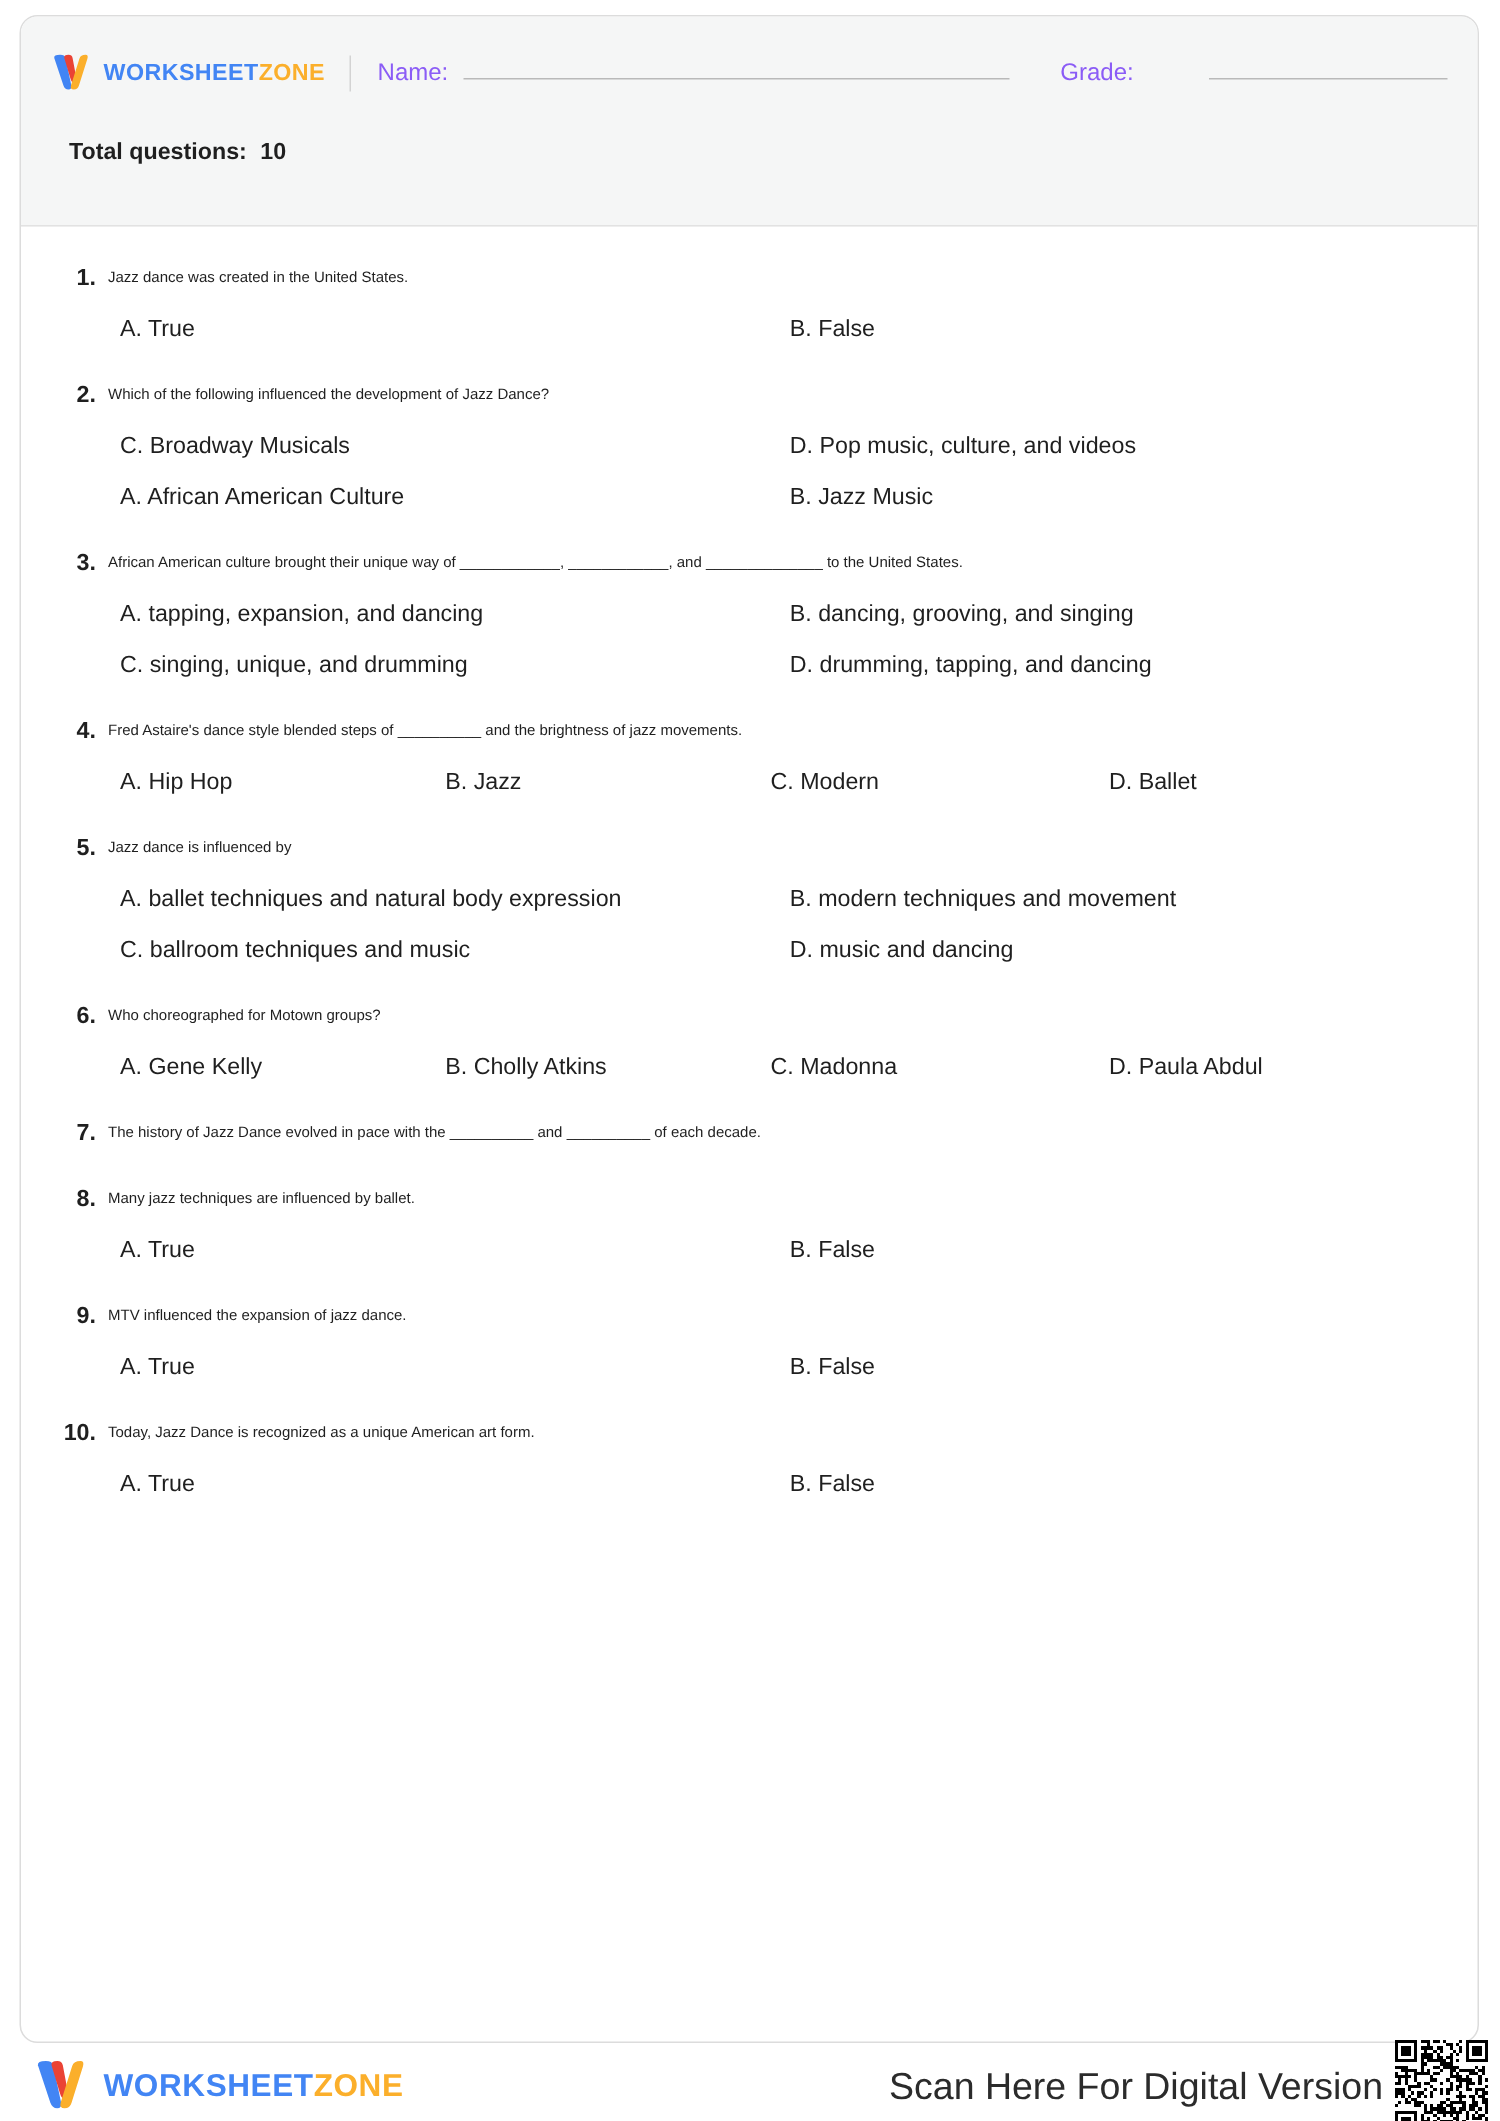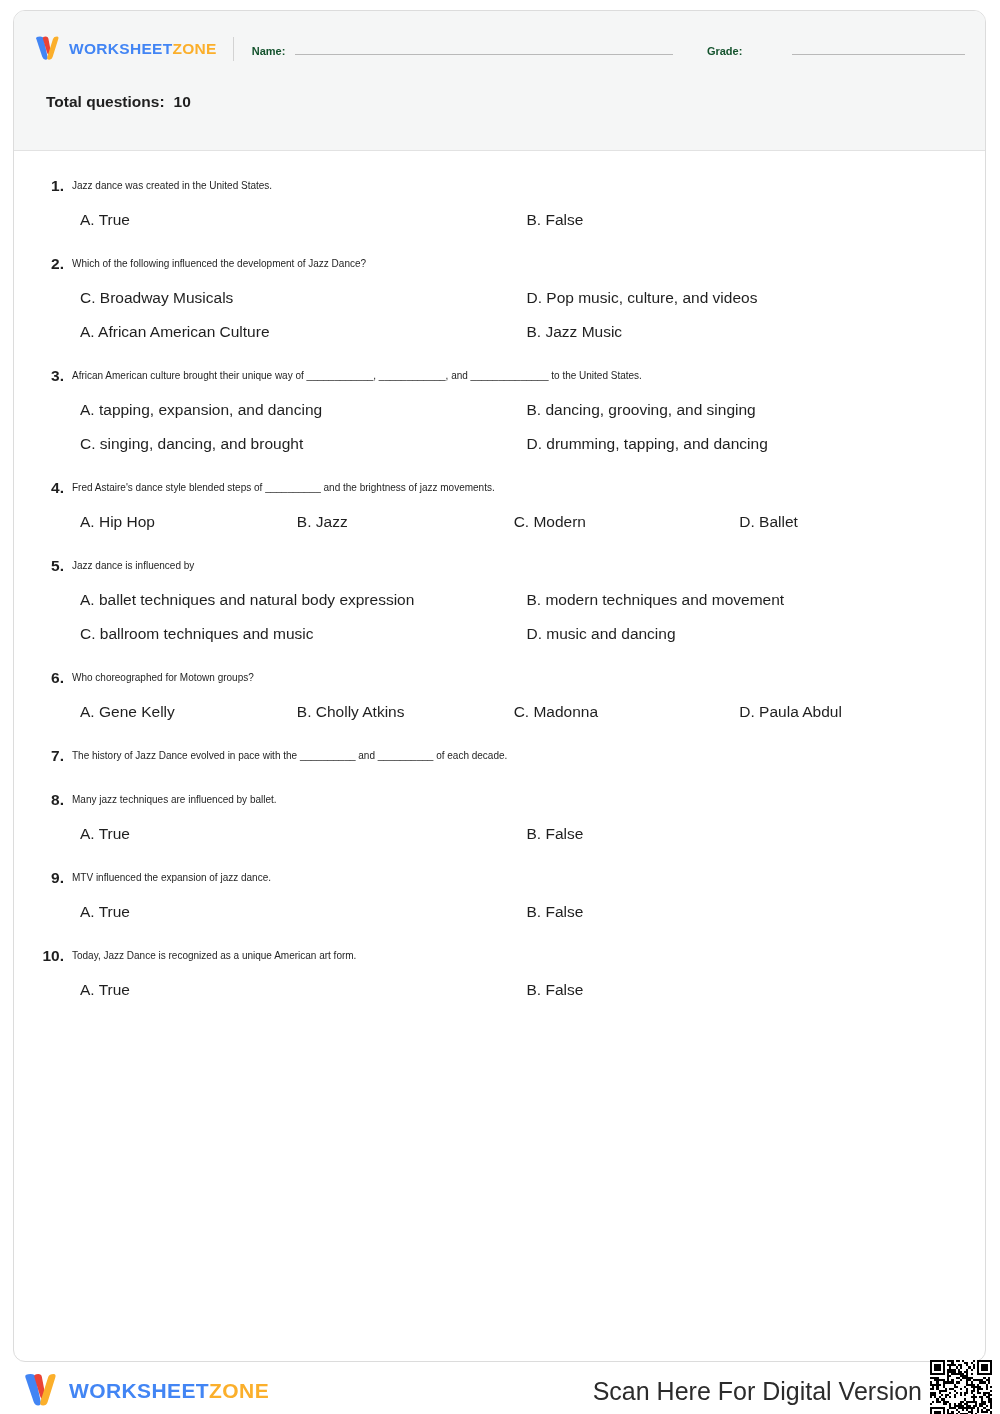--- a/index.html
+++ b/index.html
@@ -74,23 +74,23 @@
     flex: 0 0 auto;
   }
 
   .field {
     display: flex;
     align-items: baseline;
     flex: 1 1 auto;
     min-width: 0;
   }
   .field-label {
-    font-size: 11px;
-    font-weight: bold;
-    color: #14532d;
+    font-size: 16px;
+    font-weight: normal;
+    color: #8b5cf6;
     white-space: nowrap;
     flex: 0 0 auto;
   }
   .field-line {
     flex: 1 1 auto;
     border-bottom: 1px solid #b9b9b9;
     margin-left: 10px;
     height: 14px;
   }
   .field-name { flex: 1 1 62%; margin-right: 34px; }
@@ -265,21 +265,21 @@
           <div class="q-head">
             <div class="q-num">3.</div>
             <div class="q-text">African American culture brought their unique way of ____________, ____________, and ______________ to the United States.</div>
           </div>
           <div class="options">
             <div class="opt-row cols2">
               <div class="opt">A. tapping, expansion, and dancing</div>
               <div class="opt">B. dancing, grooving, and singing</div>
             </div>
             <div class="opt-row cols2">
-              <div class="opt">C. singing, dancing, and brought</div>
+              <div class="opt">C. singing, unique, and drumming</div>
               <div class="opt">D. drumming, tapping, and dancing</div>
             </div>
           </div>
         </div>
         <div class="question">
           <div class="q-head">
             <div class="q-num">4.</div>
             <div class="q-text">Fred Astaire's dance style blended steps of __________ and the brightness of jazz movements.</div>
           </div>
           <div class="options">

